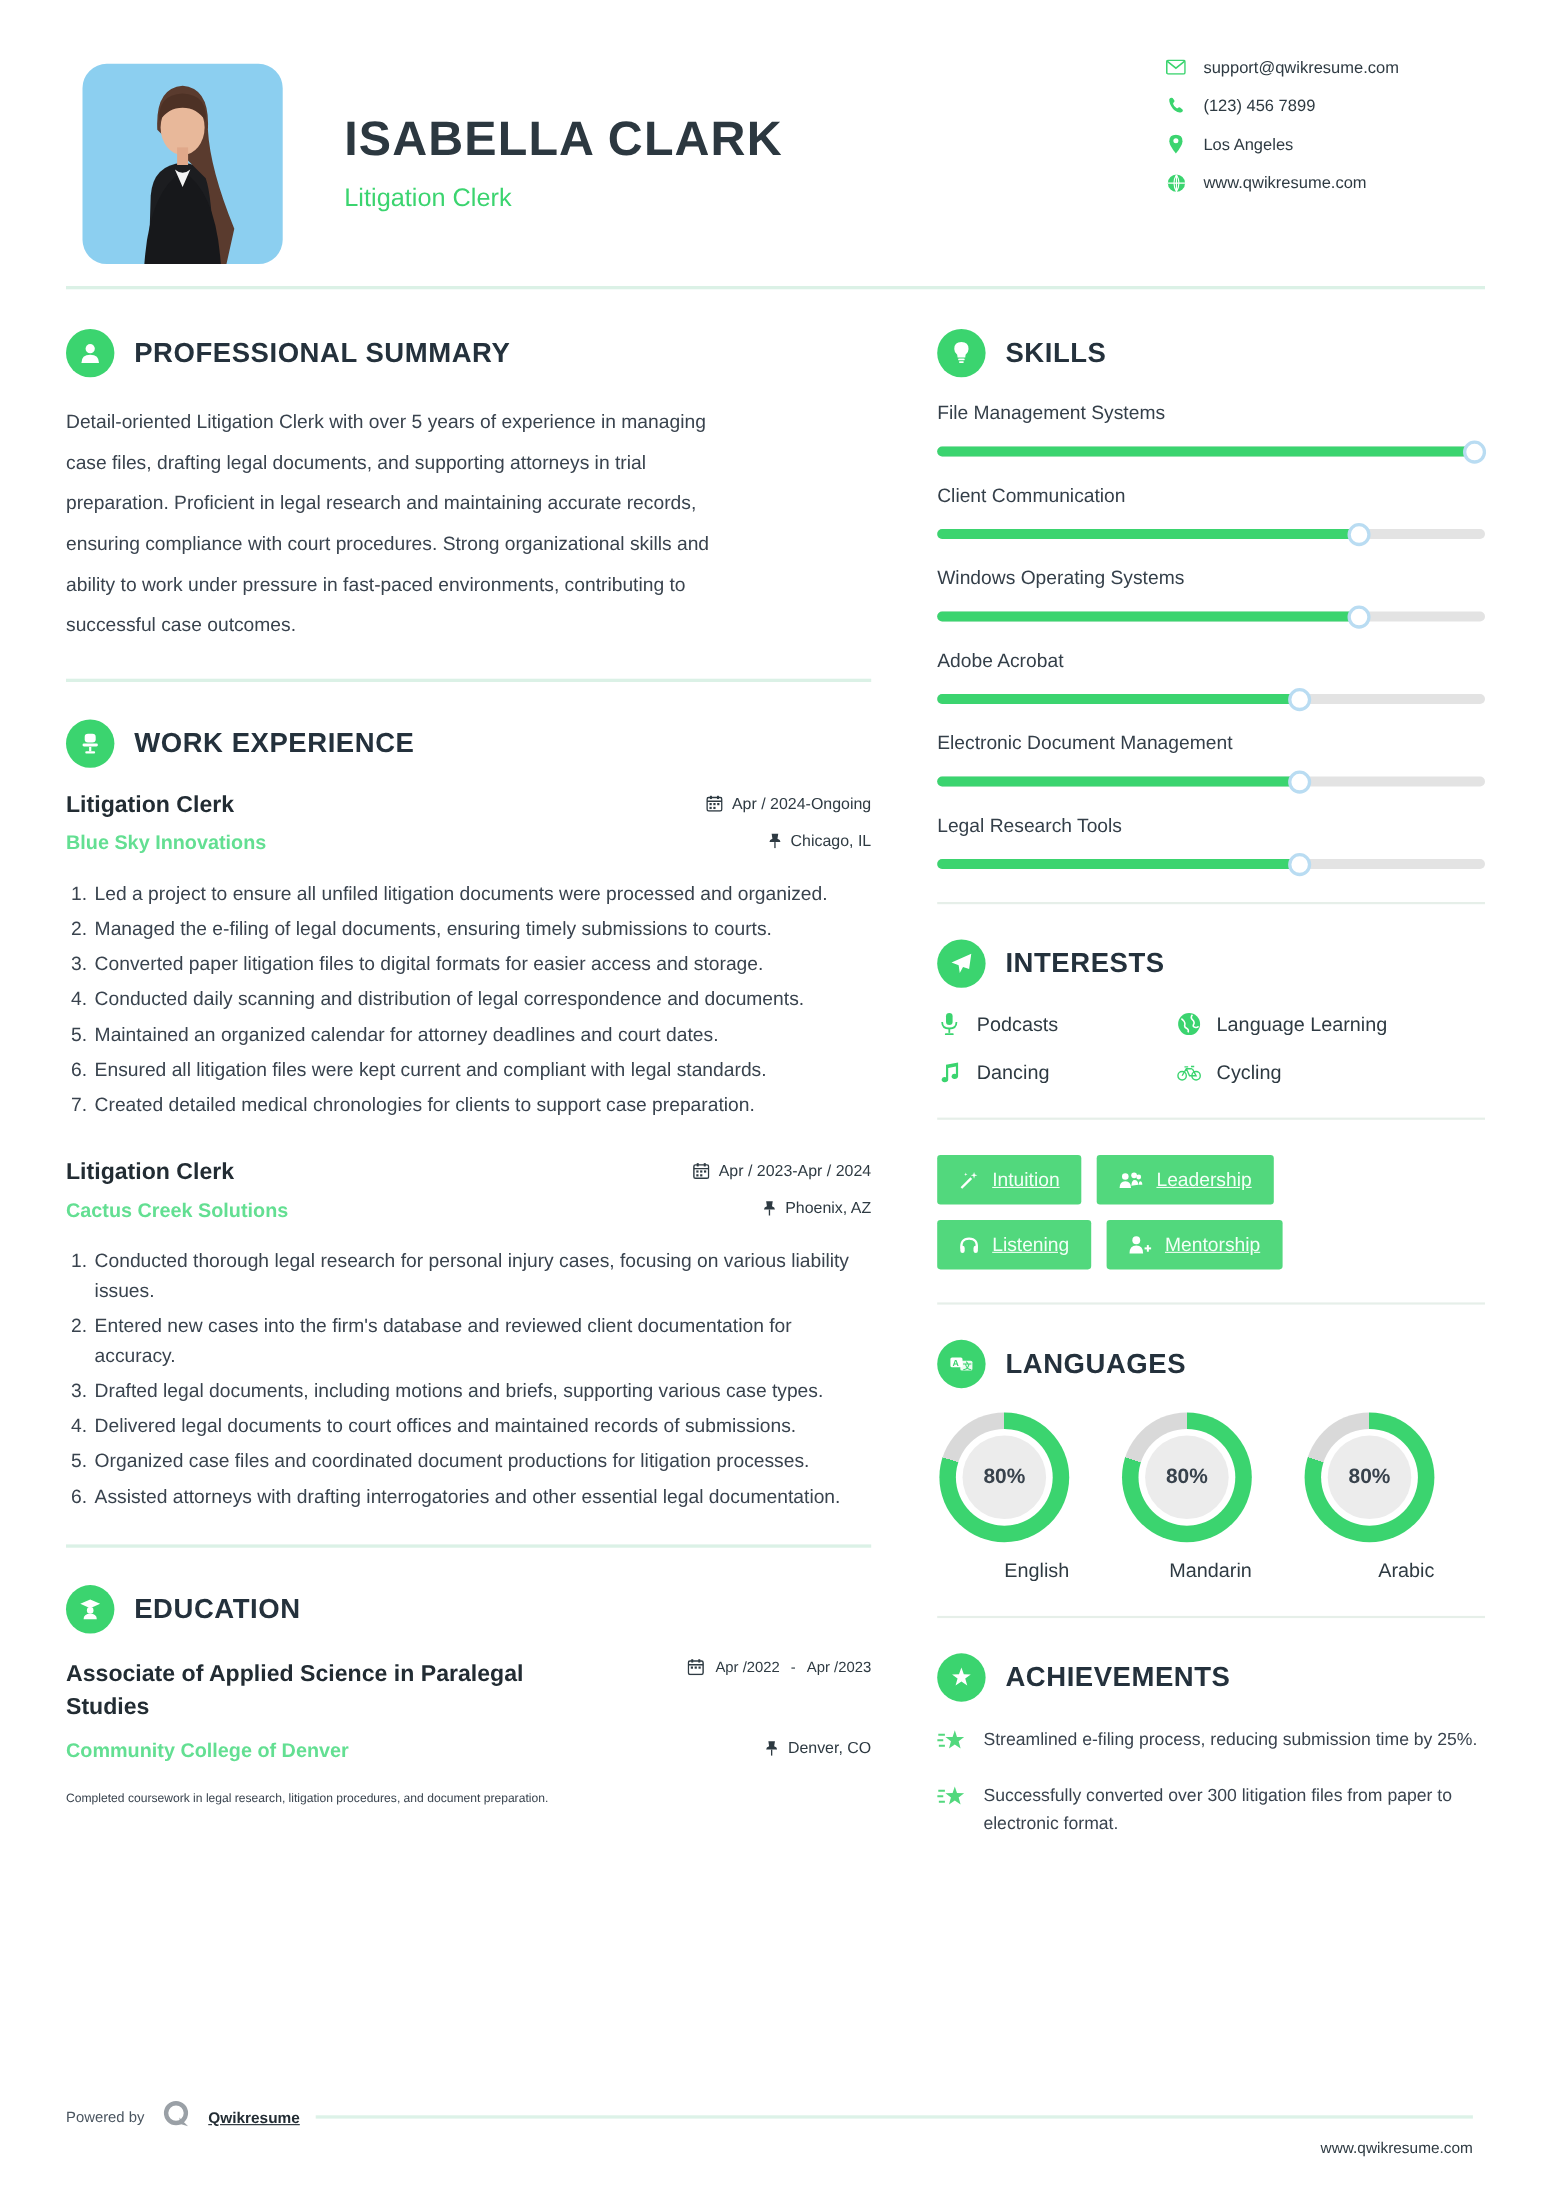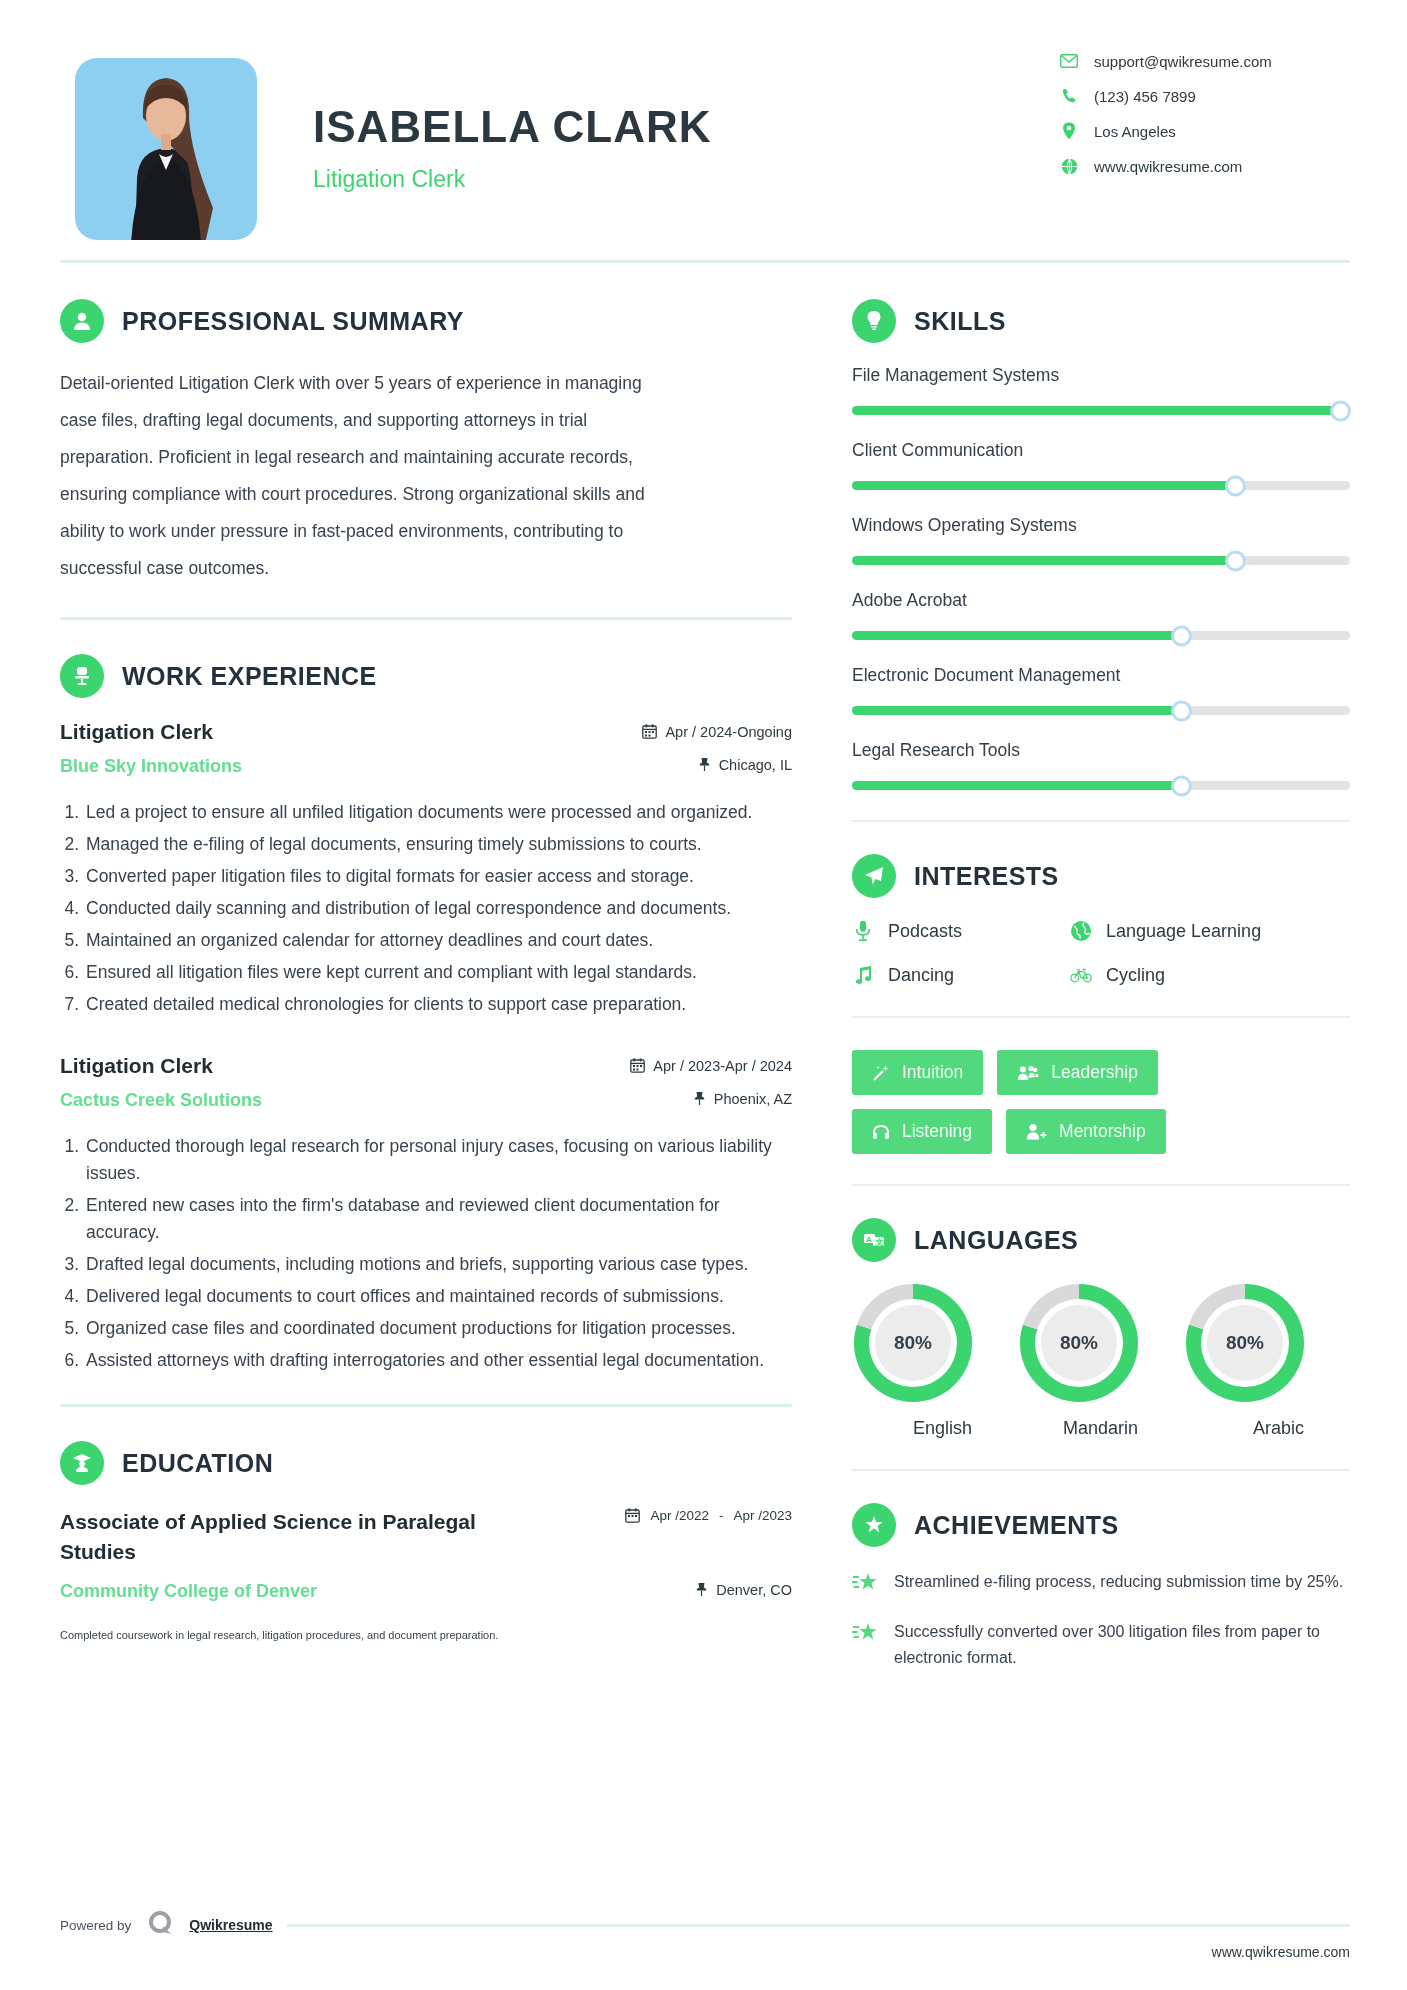--- a/index.html
+++ b/index.html
@@ -71,40 +71,40 @@
 
   
   .interest-grid { display:grid; grid-template-columns:218px auto; row-gap:22px; }
   .interest-item { display:flex; align-items:center; gap:14px; font-size:18px; color:#2e3a42; }
   .iicon { width:22px; height:22px; display:flex; align-items:center; justify-content:center; color:#3BD46F; font-size:22px; line-height:22px; }
 
   
   .tags { display:flex; flex-wrap:wrap; gap:14px; max-width:420px; }
   .tag {
     display:inline-flex; align-items:center; gap:12px; background:#52D87D; color:#f2fff6;
-    font-size:17.5px; padding:12px 20px; border-radius:3px;
+    font-size:17.5px; padding:12px 20px; border-radius:3px;text-decoration:underline;
   }
   .tag svg { flex:0 0 auto; }
 
   
   .lang-row { display:flex; gap:46px; }
   .lang { display:flex; flex-direction:column; align-items:flex-end; width:120px; }
   .donut { width:118px; height:118px; border-radius:50%; display:flex; align-items:center; justify-content:center; }
   .donut-hole { width:88px; height:88px; border-radius:50%; background:#fff; display:flex; align-items:center; justify-content:center; }
   .donut-core { width:76px; height:76px; border-radius:50%; background:#ececec; display:flex; align-items:center; justify-content:center;
     font-size:19px; font-weight:700; color:#38424c; }
   .lang-label { margin-top:16px; font-size:18px; color:#2e3a42; }
 
   
   .ach-item { display:flex; gap:16px; margin-bottom:20px; }
   .ach-icon { flex:0 0 auto; margin-top:2px; }
   .ach-text { font-size:16px; line-height:26px; color:#39434e; }
 
   
-  .footer { position:absolute; left:60px; right:57px; bottom:48px; }
+  .footer { position:absolute; left:60px; right:68px; bottom:48px; }
   .footer-line-wrap { display:flex; align-items:center; gap:14px; }
   .powered { font-size:13.5px; color:#4a5560; white-space:nowrap; }
   .qlogo { flex:0 0 auto; }
   .brand { font-size:14px; font-weight:700; color:#222c33; text-decoration:underline; white-space:nowrap; }
   .footer-rule { flex:1 1 auto; height:3px; background:#ddf2e8; }
   .site-url { position:absolute; right:0; bottom:-18px; font-size:14px; color:#2e3a42; }
 </style>
 </head>
 <body>
 

